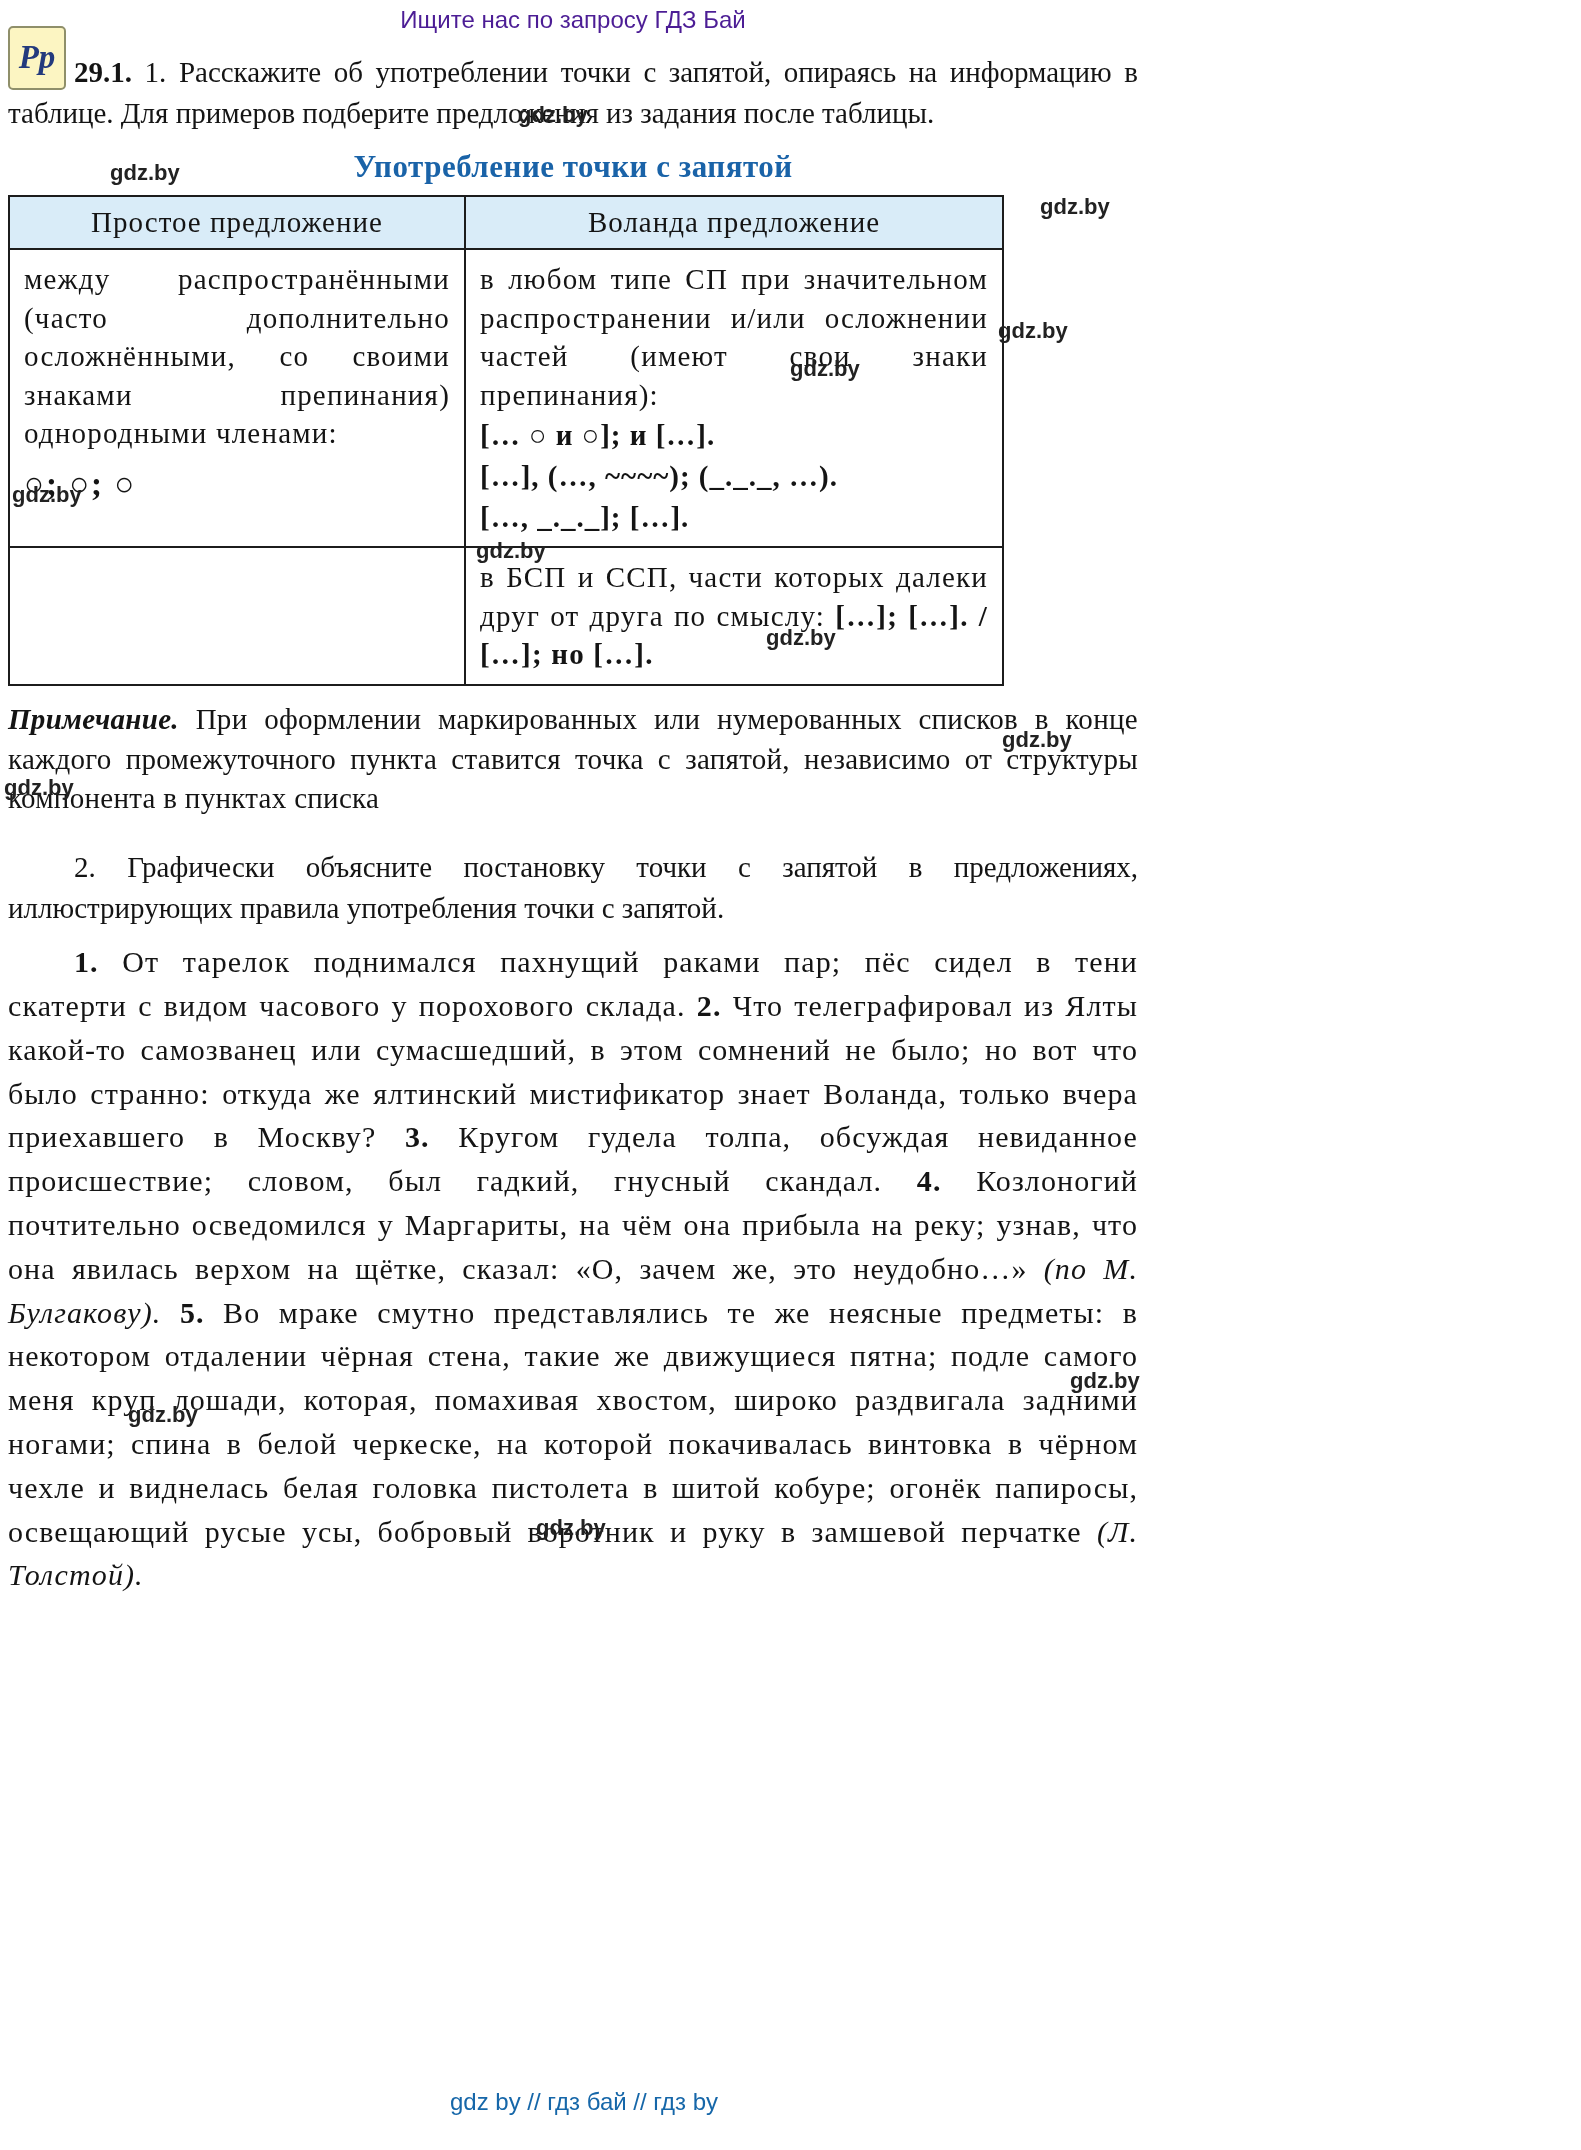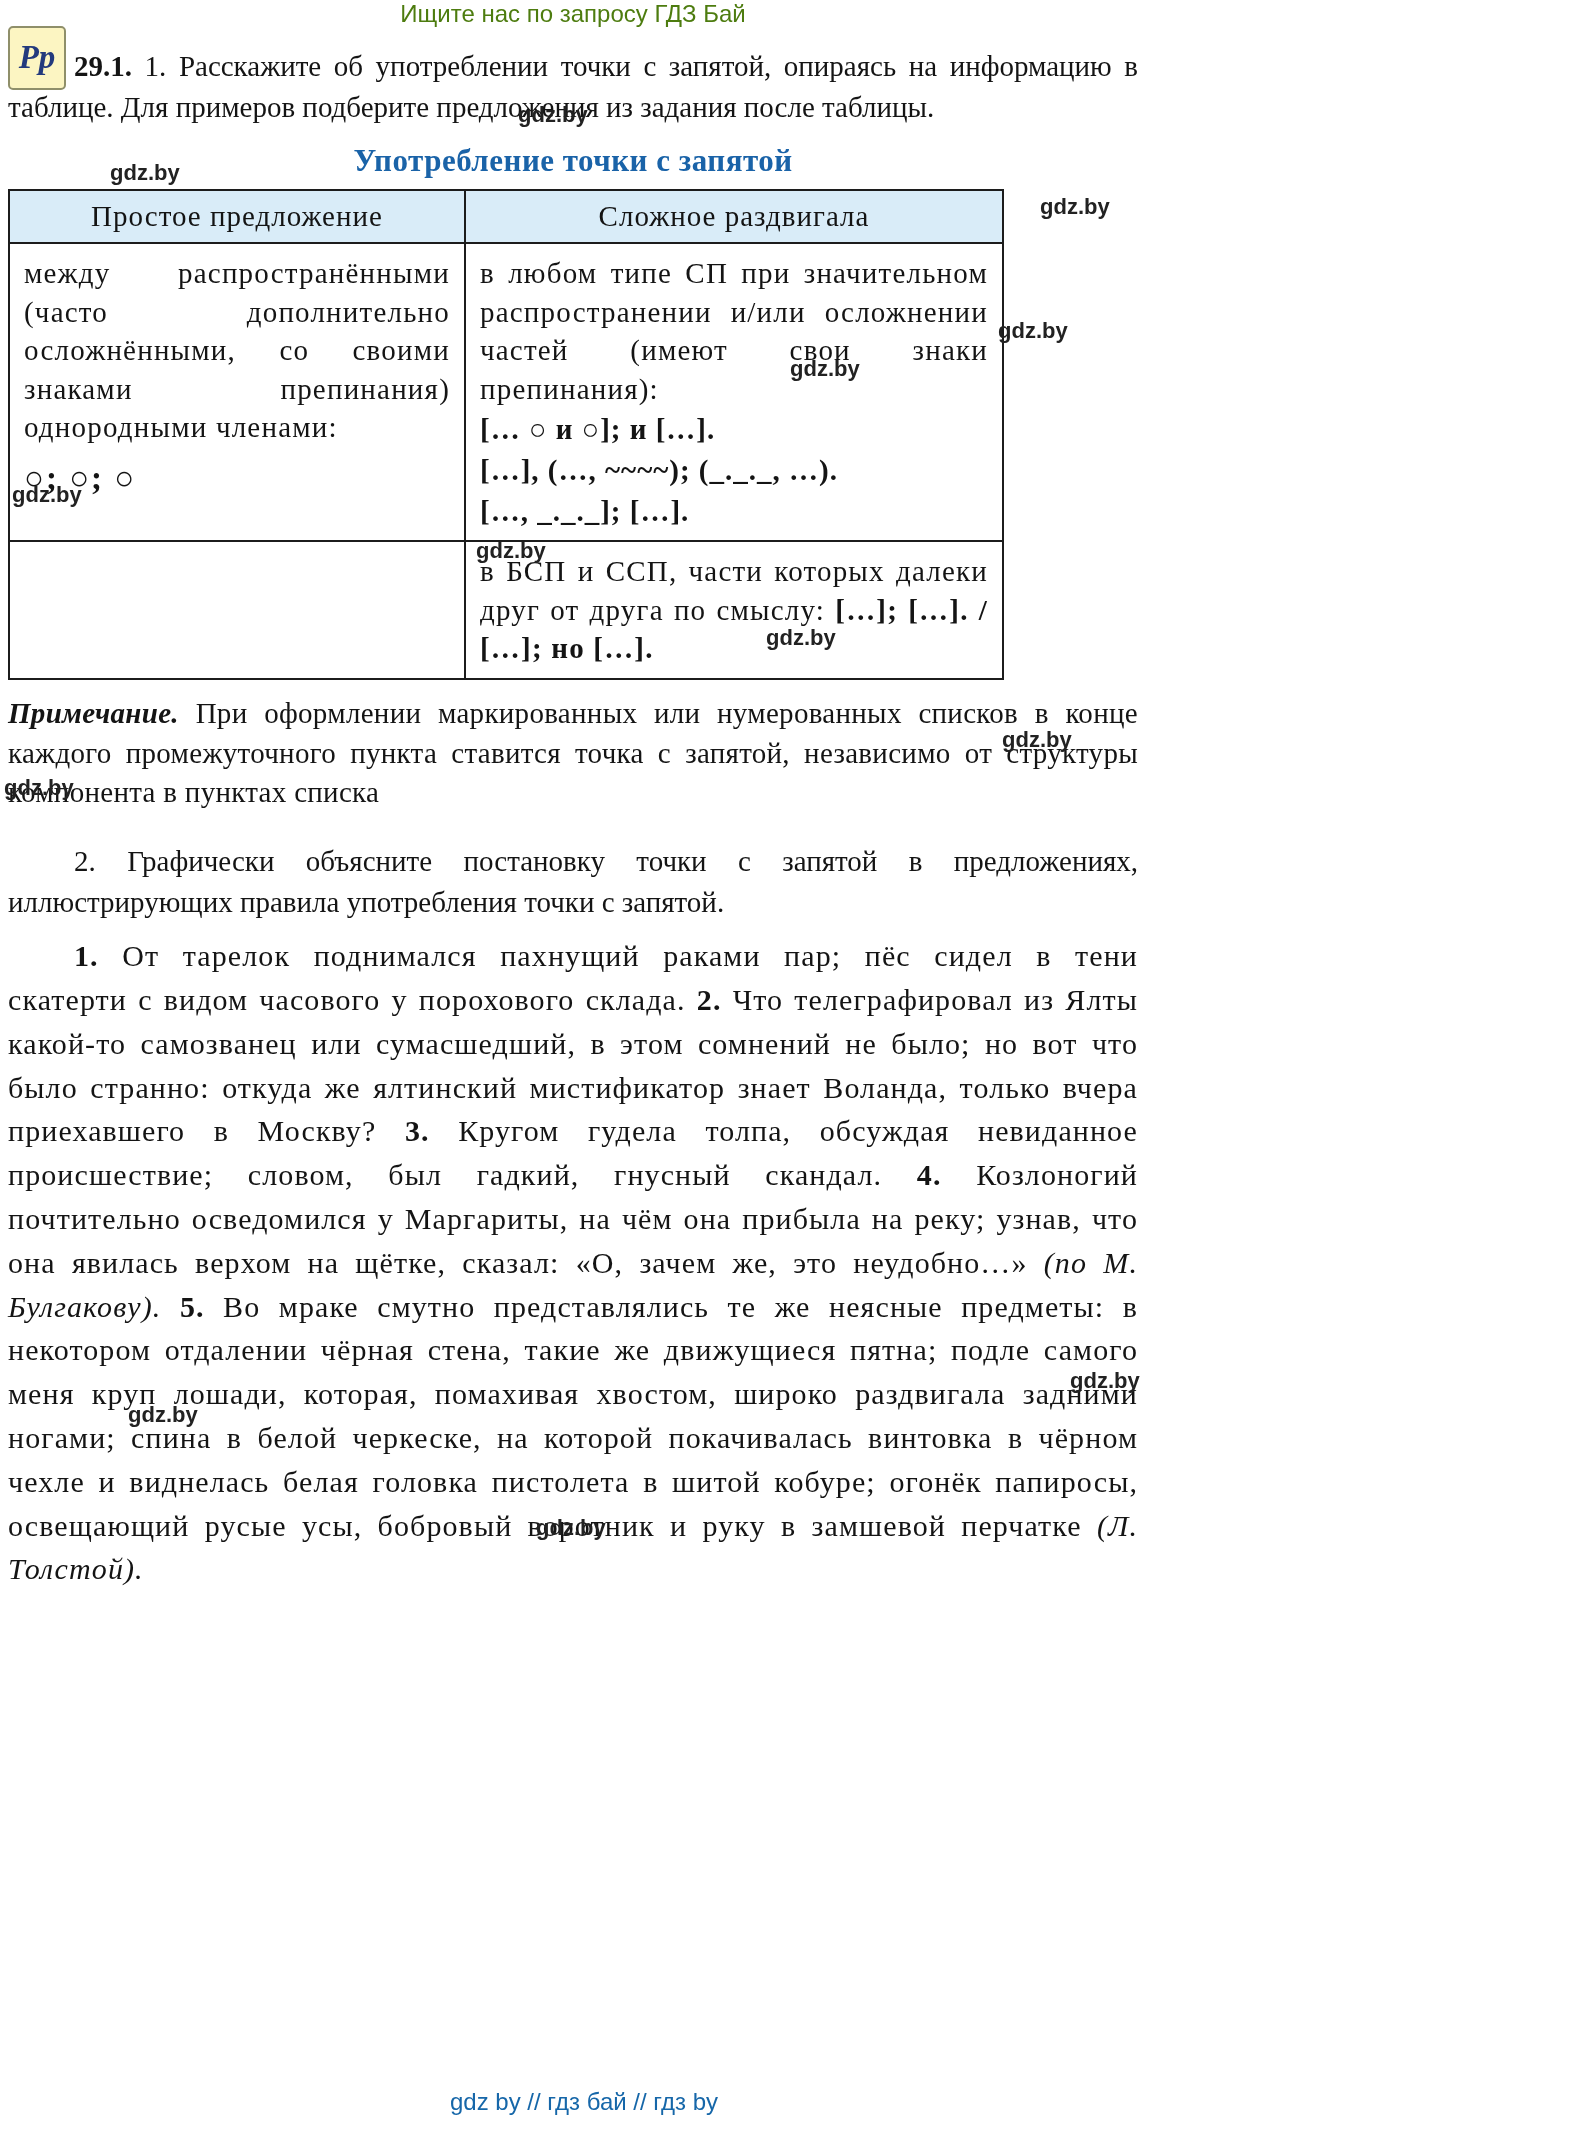--- a/index.html
+++ b/index.html
@@ -5,23 +5,23 @@
   * { box-sizing: border-box; }
   html,body { margin:0; padding:0; background:#e8e8e8; }
   .page {
     position:relative; width:1581px; height:2150px; margin:0 auto;
     background:#ffffff; overflow:hidden;
     font-family:"Liberation Serif", serif; color:#141414;
   }
   .content { position:absolute; left:8px; top:0; width:1130px; }
 
   .banner {
-    text-align:center;
+    margin-top:6px; text-align:center;
     font-family:"Liberation Sans", sans-serif;
-    font-size:24px; font-weight:500; color:#4d7c0f;
+    font-size:24px; font-weight:500; color:#4c1d95;
   }
 
   .series-icon {
     position:absolute; left:0; top:26px; width:58px; height:64px;
     background:#fcf5c2; border:2px solid #8f8f6a; border-radius:5px;
     display:flex; align-items:center; justify-content:center;
   }
   .series-icon .glyph {
     font-style:italic; font-weight:bold; font-size:33px; color:#233a7d;
     transform:translateY(-1px);
@@ -115,21 +115,21 @@
     <h2 class="tbl-title">Употребление точки с запятой</h2>
 
     <table class="rules">
       <colgroup>
           <col style="width:456px">
           <col>
         </colgroup>
       <thead>
         <tr>
           <th>Простое предложение</th>
-          <th>Сложное раздвигала</th>
+          <th>Воланда предложение</th>
         </tr>
       </thead>
       <tbody>
         <tr>
           <td>
             <div class="just">между распространёнными (часто дополнительно осложнёнными, со своими знаками препинания) однородными членами:</div>
             <div class="schema-big">○; ○; ○</div>
           </td>
           <td>
             <div class="just">в любом типе СП при значительном распространении и/или осложнении частей (имеют свои знаки препинания):</div>

